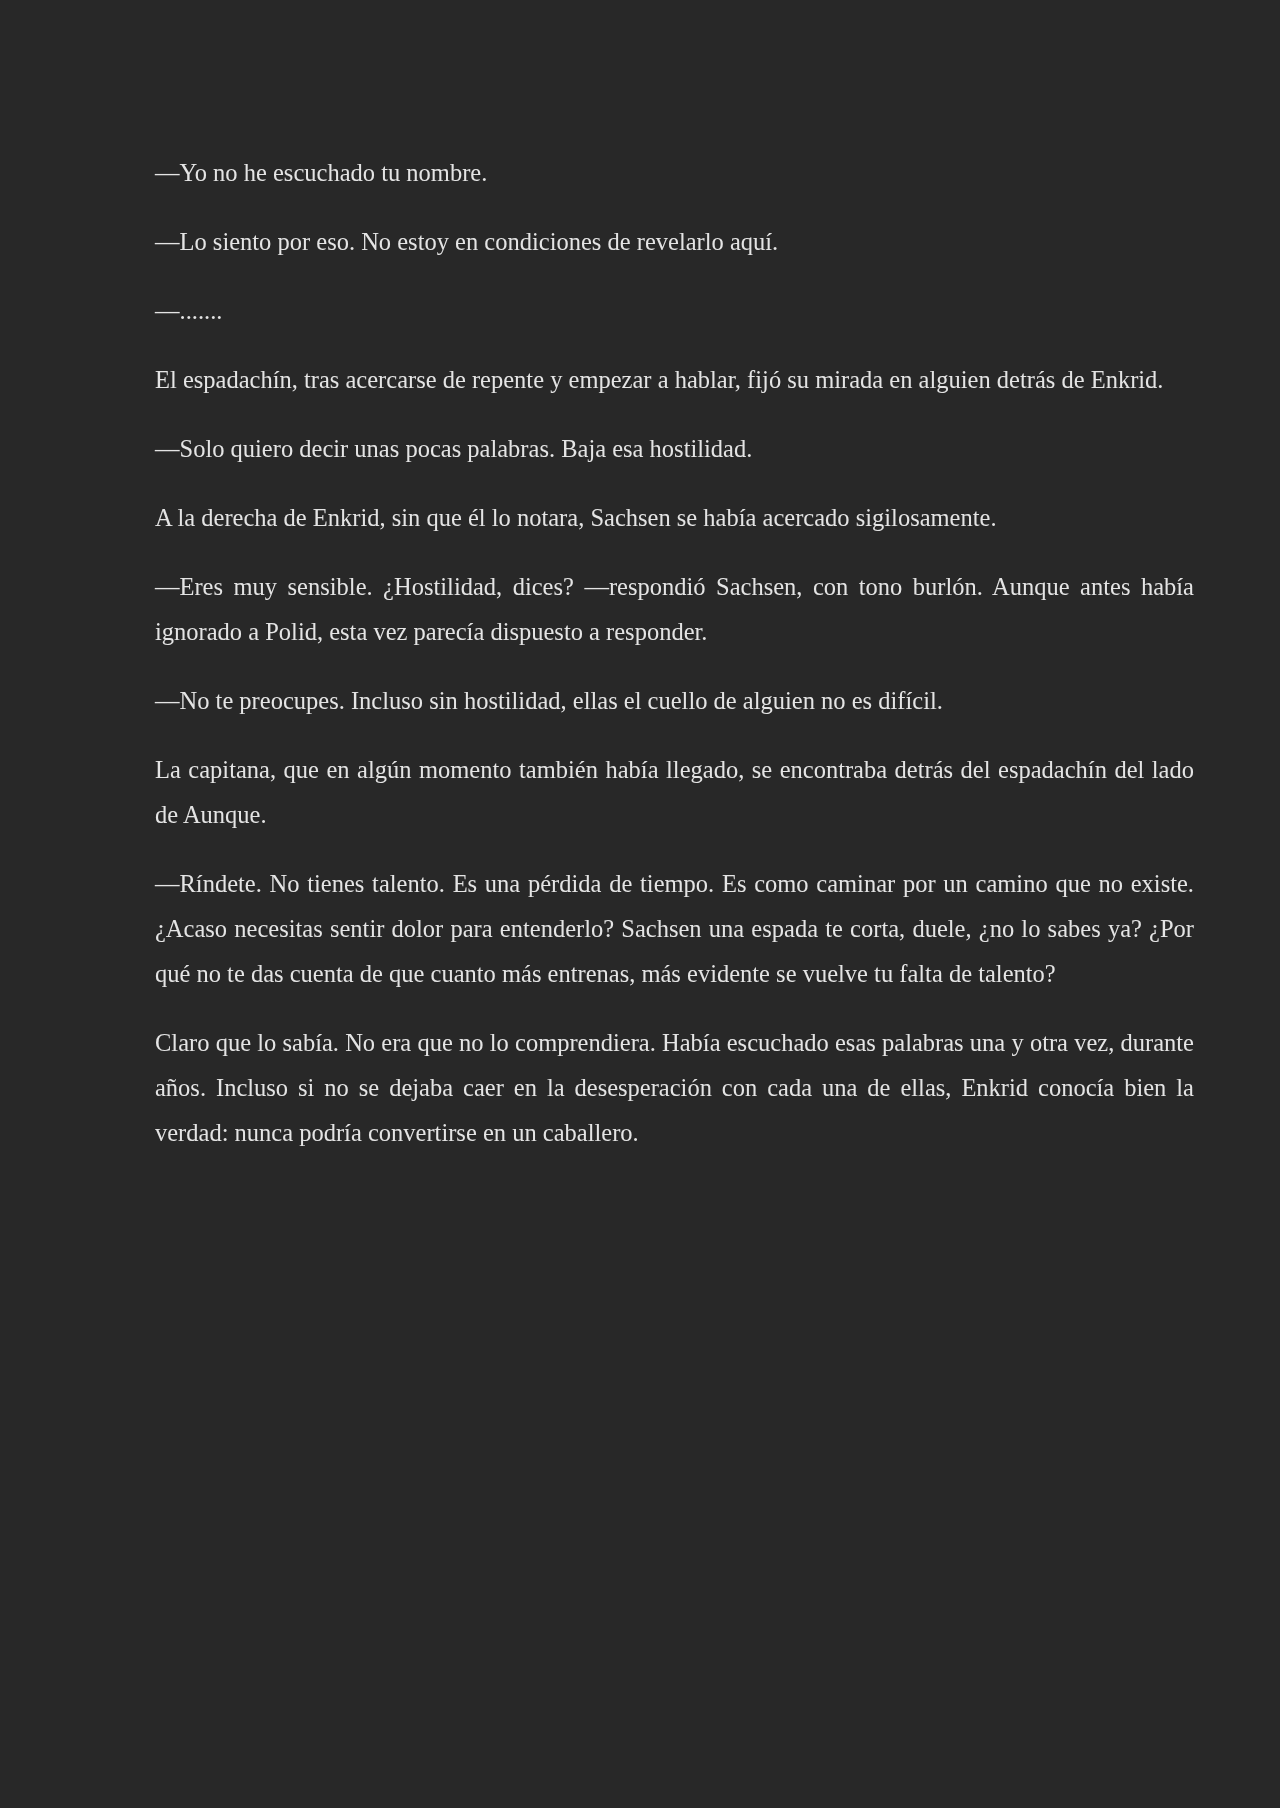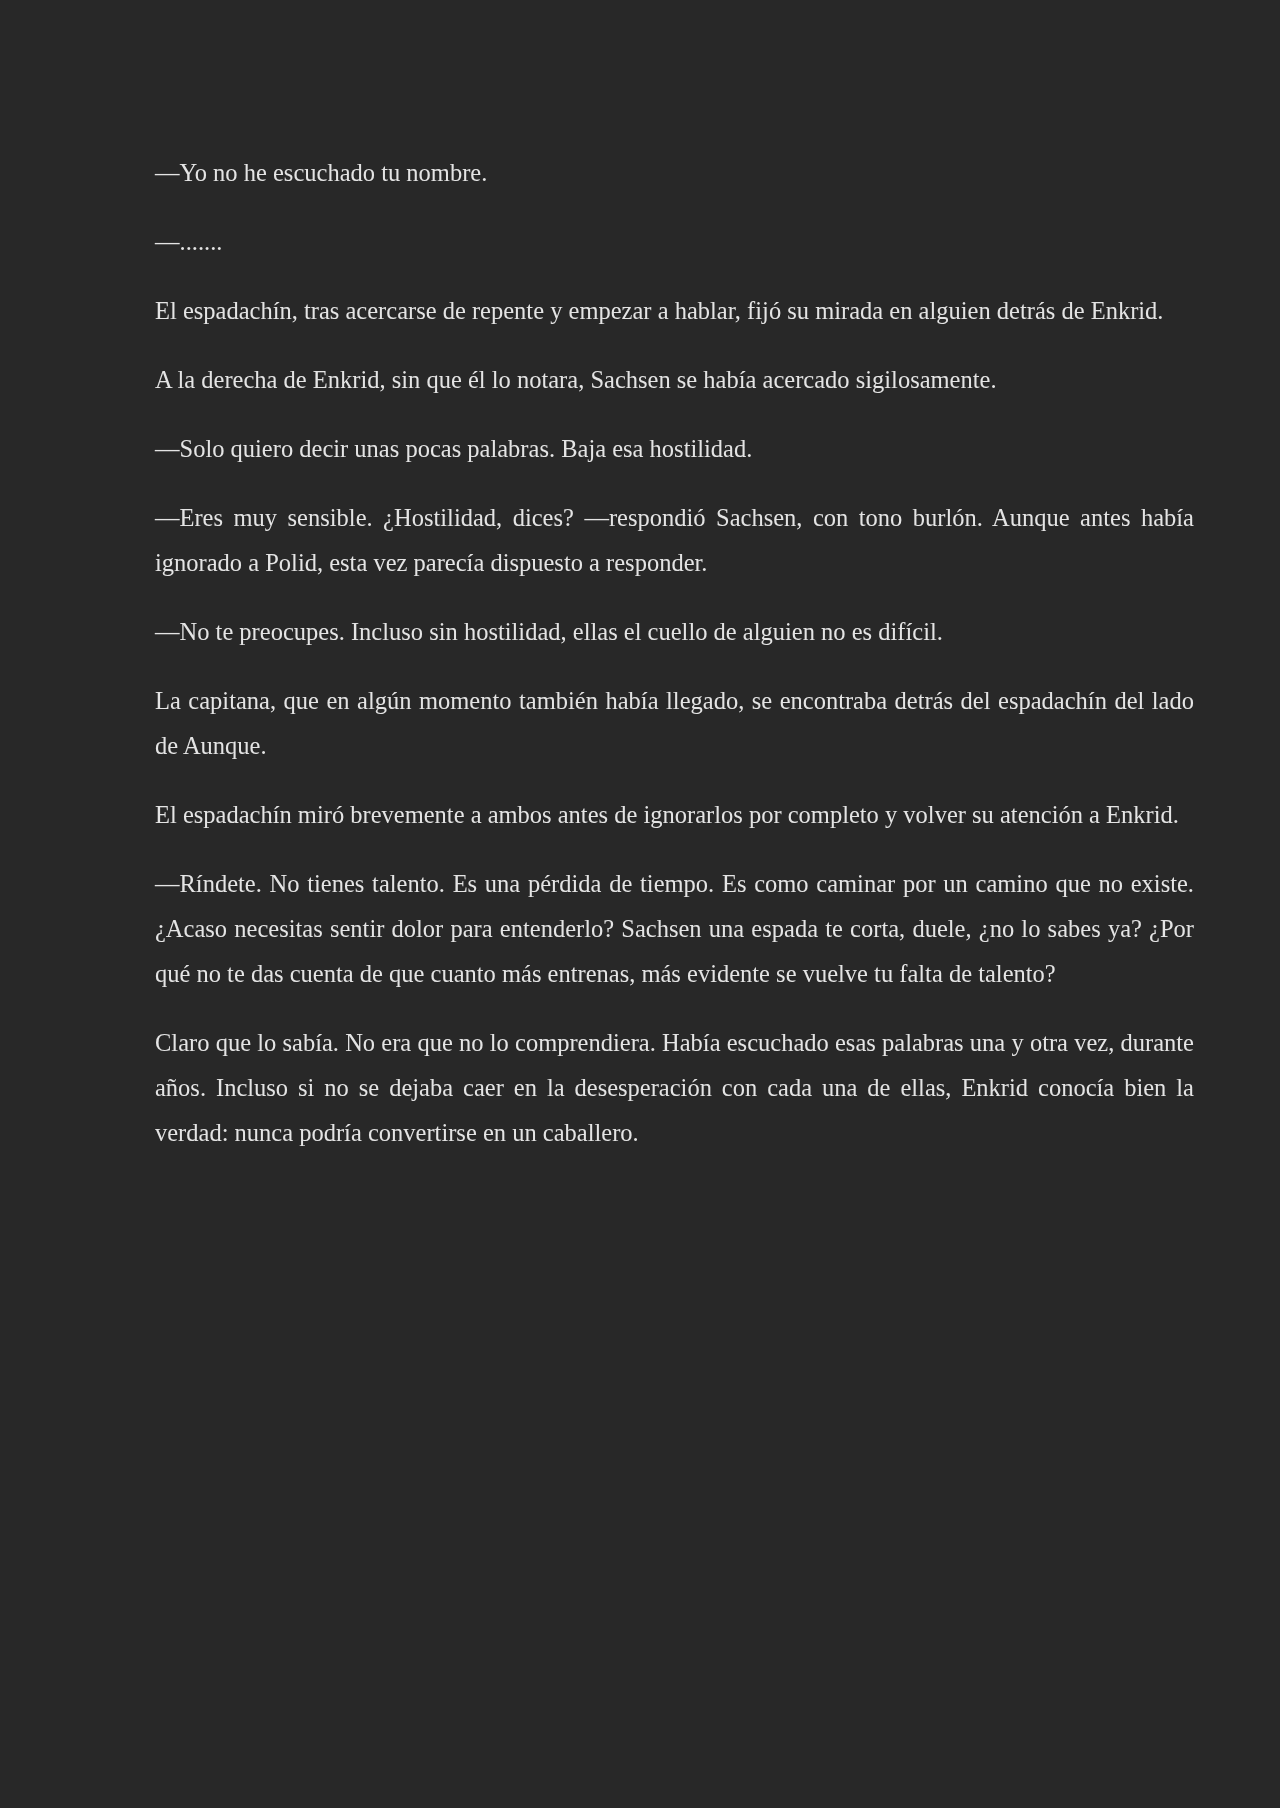--- a/index.html
+++ b/index.html
@@ -30,24 +30,24 @@
     .reader-text p {
       margin: 0 0 24px 0;
     }
   </style>
 </head>
 <body>
 
 <div class="page">
   <div class="reader-text">
     <p>—Yo no he escuchado tu nombre.</p>
+    <p>—Lo siento por eso. No estoy en condiciones de revelarlo aquí.</p>
     <p>—.......</p>
     <p>El espadachín, tras acercarse de repente y empezar a hablar, fijó su mirada en alguien detrás de Enkrid.</p>
+    <p>—Solo quiero decir unas pocas palabras. Baja esa hostilidad.</p>
     <p>A la derecha de Enkrid, sin que él lo notara, Sachsen se había acercado sigilosamente.</p>
-    <p>—Solo quiero decir unas pocas palabras. Baja esa hostilidad.</p>
     <p>—Eres muy sensible. ¿Hostilidad, dices? —respondió Sachsen, con tono burlón. Aunque antes había ignorado a Polid, esta vez parecía dispuesto a responder.</p>
     <p>—No te preocupes. Incluso sin hostilidad, ellas el cuello de alguien no es difícil.</p>
     <p>La capitana, que en algún momento también había llegado, se encontraba detrás del espadachín del lado de Aunque.</p>
-    <p>El espadachín miró brevemente a ambos antes de ignorarlos por completo y volver su atención a Enkrid.</p>
     <p>—Ríndete. No tienes talento. Es una pérdida de tiempo. Es como caminar por un camino que no existe. ¿Acaso necesitas sentir dolor para entenderlo? Sachsen una espada te corta, duele, ¿no lo sabes ya? ¿Por qué no te das cuenta de que cuanto más entrenas, más evidente se vuelve tu falta de talento?</p>
     <p>Claro que lo sabía. No era que no lo comprendiera. Había escuchado esas palabras una y otra vez, durante años. Incluso si no se dejaba caer en la desesperación con cada una de ellas, Enkrid conocía bien la verdad: nunca podría convertirse en un caballero.</p>
   </div>
 </div>
 
 </body></html>

